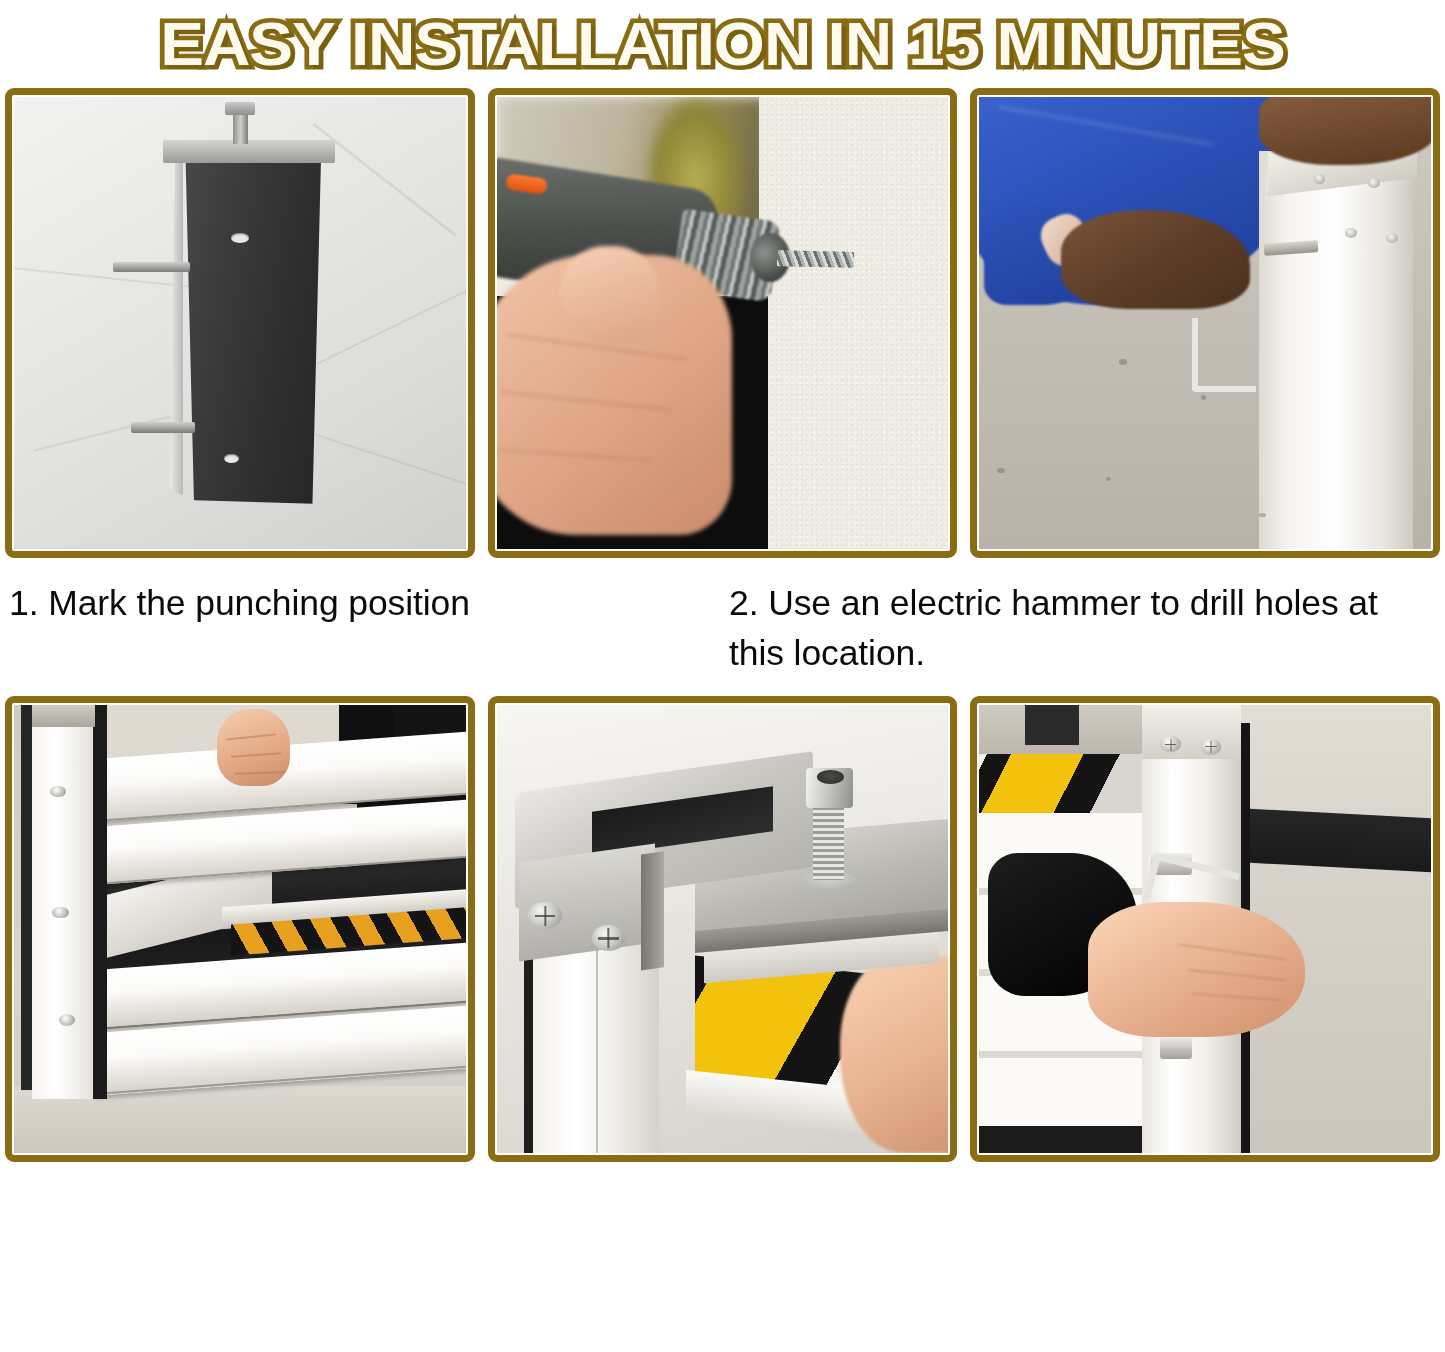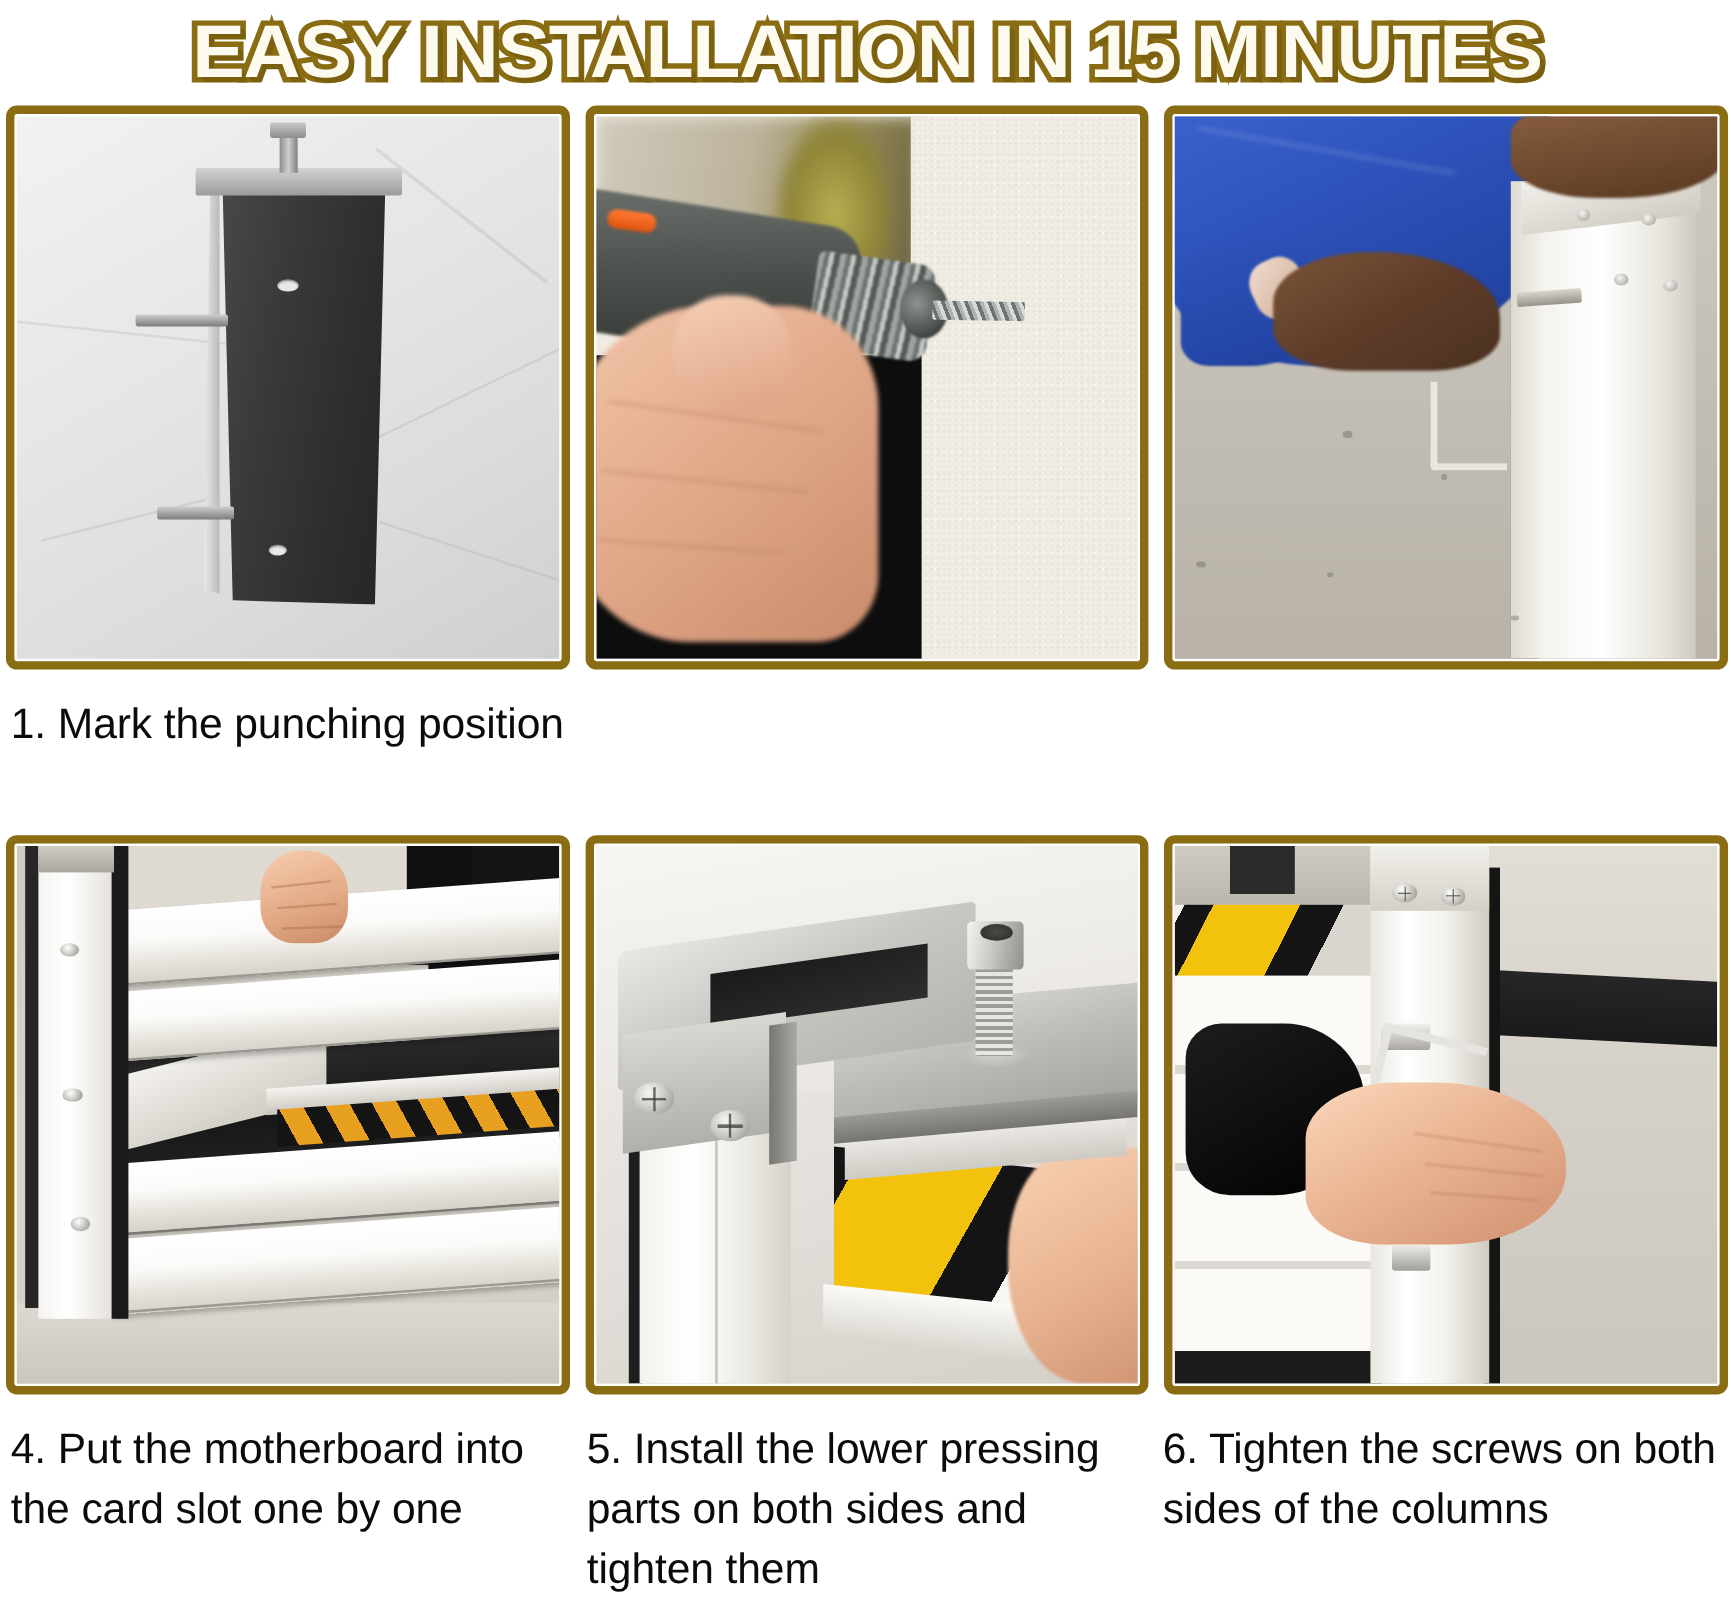--- a/index.html
+++ b/index.html
@@ -672,20 +672,21 @@
           <div class="floor-spot fs4"></div>
           <div class="floor-spot fs5"></div>
         </div>
       </div>
     </div>
 
   </div>
 
   <div class="caption-row caption-row-1">
     <div class="caption">1. Mark the punching position</div>
+    <div class="caption">2. Use an electric hammer to drill holes at this location.</div>
   </div>
 
   <div class="row row-2">
 
     <div class="cell">
       <div class="photo-frame">
         <div class="photo p4">
           <div class="bg-wall"></div>
           <div class="bg-dark-r"></div>
           <div class="leg-dark"></div>
@@ -765,19 +766,14 @@
           <div class="hand6"></div>
           <div class="hand6-f h6a"></div>
           <div class="hand6-f h6b"></div>
           <div class="hand6-f h6c"></div>
         </div>
       </div>
     </div>
 
   </div>
 
-  <div class="caption-row caption-row-2">
-    <div class="caption">4. Put the motherboard into the card slot one by one</div>
-    <div class="caption">5. Install the lower pressing parts on both sides and tighten them</div>
-    <div class="caption">6. Tighten the screws on both sides of the columns</div>
-  </div>
 
 </div>
 
 </body></html>

